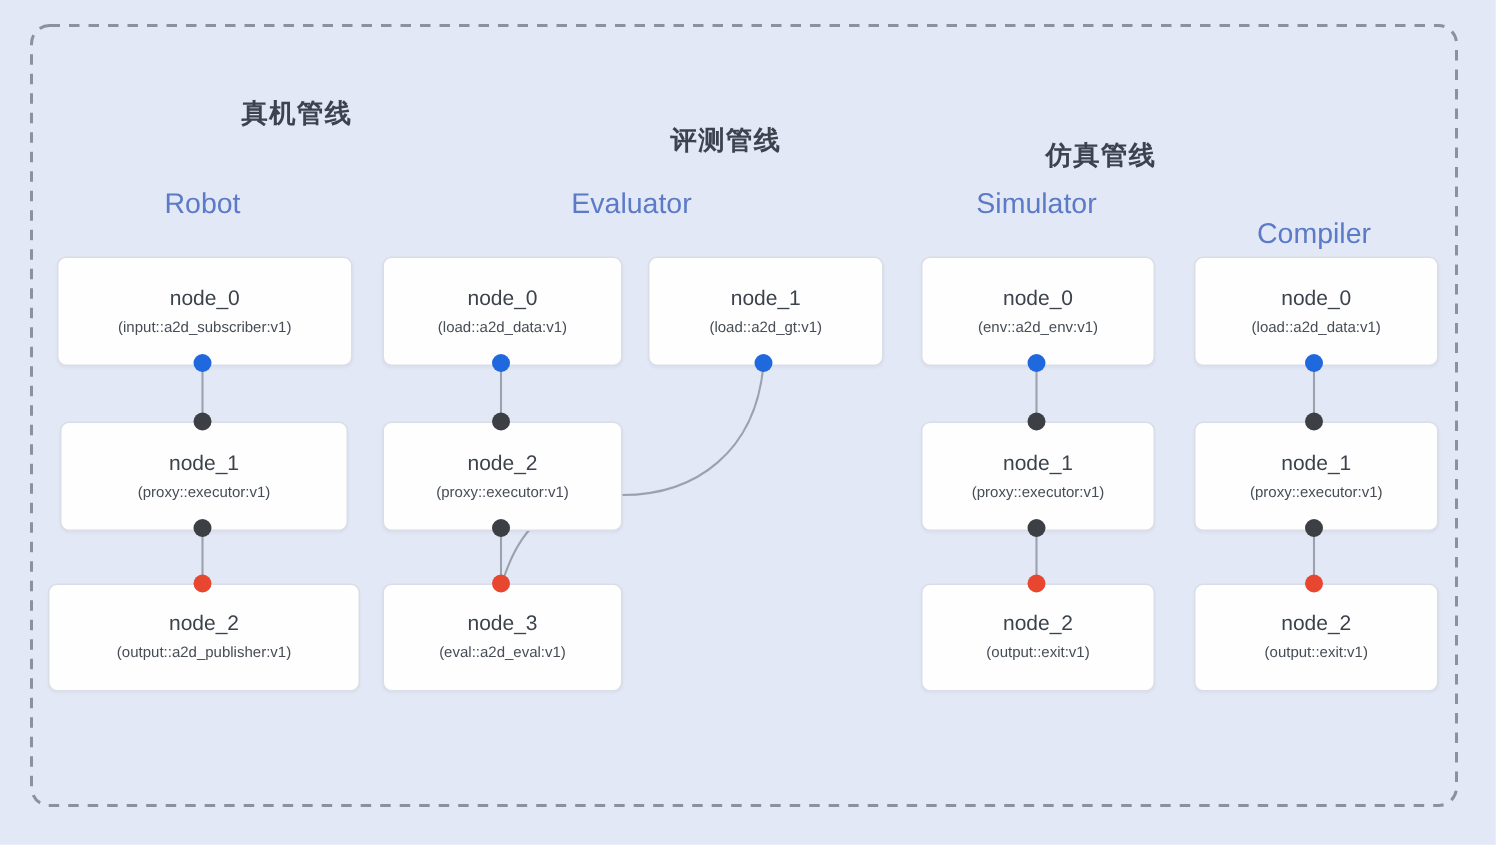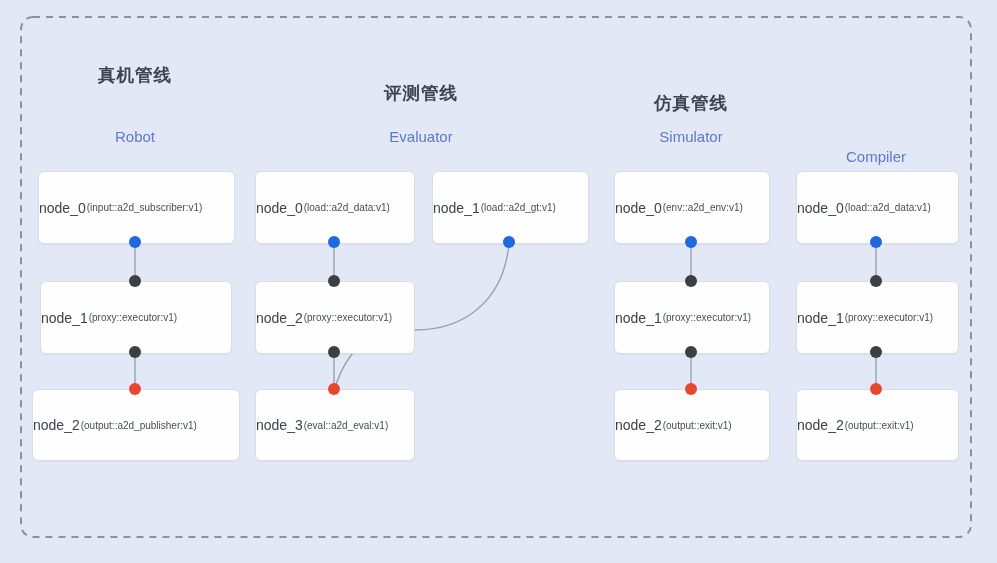--- a/index.html
+++ b/index.html
@@ -1,27 +1,27 @@
 <!DOCTYPE html>
 <html style="--bg: #e3e8f6; --dash: #8b919d; --line: #9aa2ae; --blue: #1f68dd; --darkdot: #3c3f44; --red: #e8472f; --zh: #3d434e; --en: #5b7ac7;"><head>
 <meta charset="utf-8">
 <style>
   html,body{margin:0;padding:0;}
   body{font-family:"Liberation Sans","DejaVu Sans",sans-serif;}
   .canvas{position:relative;width:997px;height:563px;background:var(--bg,#e3e8f6);overflow:hidden;}
   .layer-svg{position:absolute;left:0;top:0;z-index:0;}
   .wire{stroke:var(--line,#9aa2ae);stroke-width:1.4;fill:none;}
   .dash-rect{stroke:var(--dash,#8b919d);stroke-width:2;fill:none;stroke-dasharray:7 6;}
-  .pipe-title-zh{position:absolute;z-index:1;text-align:center;font-size:17.5px;font-weight:700;
+  .pipe-title-zh{position:absolute;z-index:1;text-align:right;font-size:17.5px;font-weight:700;
     color:var(--zh,#3d434e);letter-spacing:1px;line-height:26px;}
-  .pipe-title-en{position:absolute;z-index:1;text-align:center;font-size:15px;font-weight:400;
+  .pipe-title-en{position:absolute;z-index:1;text-align:center;font-size:19px;font-weight:400;
     color:var(--en,#5b7ac7);line-height:26px;}
   .node{position:absolute;z-index:2;background:#fefefe;border:1px solid #d9dde6;border-radius:6px;
-    box-shadow:0 1px 2px rgba(60,70,110,0.06);display:flex;flex-direction:row;align-items:center;
-    justify-content:flex-start;gap:1px;}
+    box-shadow:0 1px 2px rgba(60,70,110,0.06);display:flex;flex-direction:column;align-items:center;
+    justify-content:center;gap:1px;}
   .node .n-name{font-size:14px;color:#3c424b;line-height:20px;}
   .node .n-type{font-size:10px;color:#474d56;line-height:19px;white-space:nowrap;}
   .dot{position:absolute;z-index:3;width:12px;height:12px;border-radius:50%;}
   .dot.blue{background:var(--blue,#1f68dd);}
   .dot.dark{background:var(--darkdot,#3c3f44);}
   .dot.red{background:var(--red,#e8472f);}
 
   
   .h-robot-zh{left:35px;top:62px;width:200px;}   .h-robot-en{left:35px;top:124px;width:200px;}
   .h-eval-zh{left:321px;top:80px;width:200px;}   .h-eval-en{left:321px;top:124px;width:200px;}

